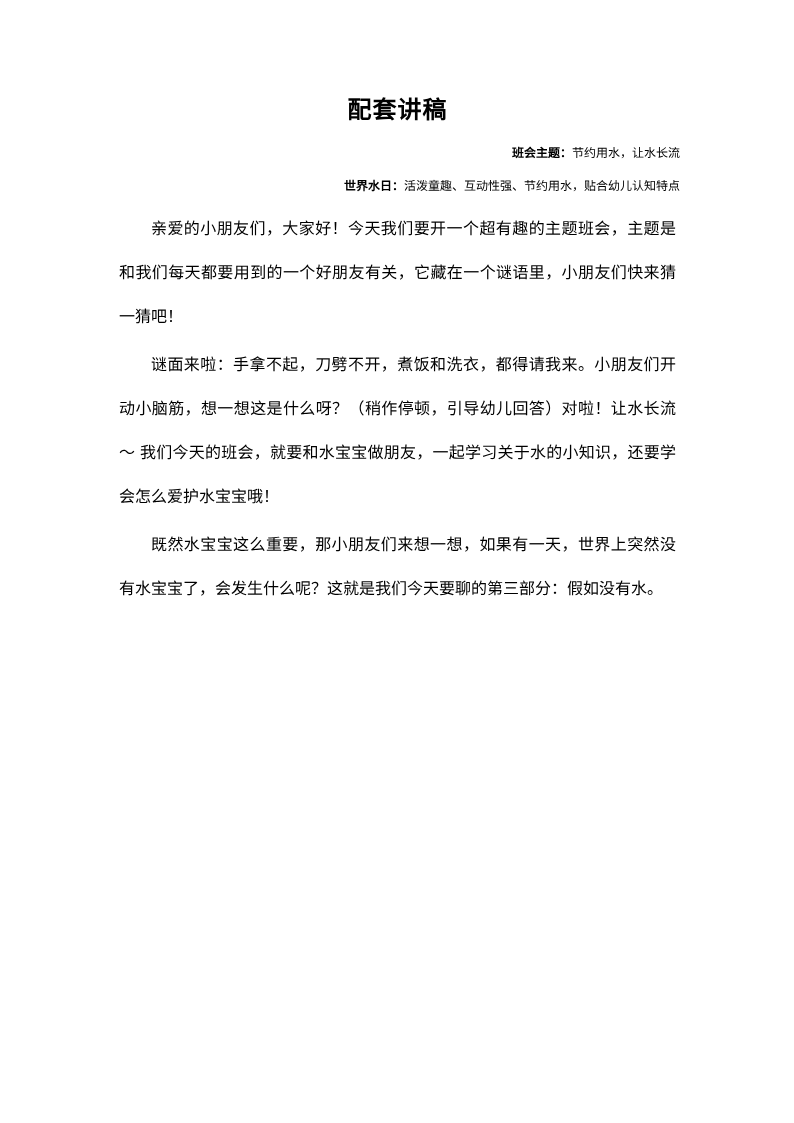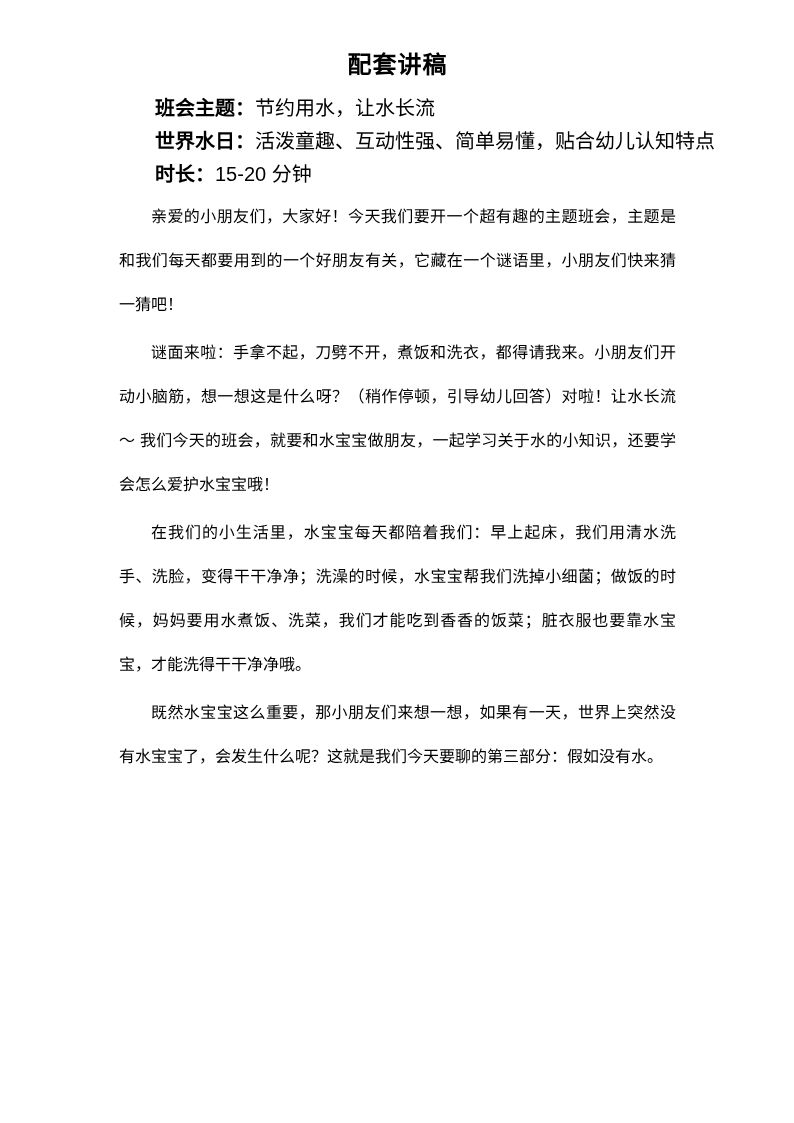--- a/index.html
+++ b/index.html
@@ -10,38 +10,39 @@
   .page {
     position: relative;
     width: 794px;
     height: 1123px;
     margin: 0 auto;
     background: #ffffff;
     color: #000000;
     font-family: "Liberation Sans", sans-serif;
     overflow: hidden;
     box-sizing: border-box;
-    padding: 47px 114px 0 115px;
+    padding: 92px 114px 0 115px;
   }
   .doc-title {
     margin: 0 0 9px 0;
     font-size: 24px;
     line-height: 36px;
     font-weight: bold;
     text-align: center;
     letter-spacing: 1px;
   }
   .meta-block {
     margin: 0;
   }
   .meta-line {
-    font-size: 20px;
+    font-size: 12px;
     line-height: 33px;
     text-indent: 2em;
     white-space: nowrap;
+    text-align: right;
   }
   .meta-label {
     font-weight: bold;
   }
   .body-block p {
     margin: 4px;
     font-size: 16px;
     line-height: 44px;
     text-indent: 2em;
     text-align: justify;
@@ -52,23 +53,21 @@
   }
 </style>
 </head>
 <body>
 
 <div class="page">
   <h1 class="doc-title">配套讲稿</h1>
 
   <div class="meta-block">
       <div class="meta-line"><span class="meta-label">班会主题：</span><span>节约用水，让水长流</span></div>
-      <div class="meta-line"><span class="meta-label">世界水日：</span><span>活泼童趣、互动性强、简单易懂，贴合幼儿认知特点</span></div>
-      <div class="meta-line"><span class="meta-label">时长：</span><span>15-20 分钟</span></div>
+      <div class="meta-line"><span class="meta-label">世界水日：</span><span>活泼童趣、互动性强、节约用水，贴合幼儿认知特点</span></div>
     </div>
 
   <div class="body-block">
       <p><span>亲爱的小朋友们，大家好！今天我们要开一个超有趣的主题班会，主题是和我们每天都要用到的一个好朋友有关，它藏在一个谜语里，小朋友们快来猜一猜吧！</span></p>
       <p><span>谜面来啦：手拿不起，刀劈不开，煮饭和洗衣，都得请我来。小朋友们开动小脑筋，想一想这是什么呀？（稍作停顿，引导幼儿回答）对啦！让水长流～ 我们今天的班会，就要和水宝宝做朋友，一起学习关于水的小知识，还要学会怎么爱护水宝宝哦！</span></p>
-      <p><span>在我们的小生活里，水宝宝每天都陪着我们：早上起床，我们用清水洗手、洗脸，变得干干净净；洗澡的时候，水宝宝帮我们洗掉小细菌；做饭的时候，妈妈要用水煮饭、洗菜，我们才能吃到香香的饭菜；脏衣服也要靠水宝宝，才能洗得干干净净哦。</span></p>
       <p><span>既然水宝宝这么重要，那小朋友们来想一想，如果有一天，世界上突然没有水宝宝了，会发生什么呢？这就是我们今天要聊的第三部分：假如没有水。</span></p>
     </div>
 </div>
 
 </body></html>

